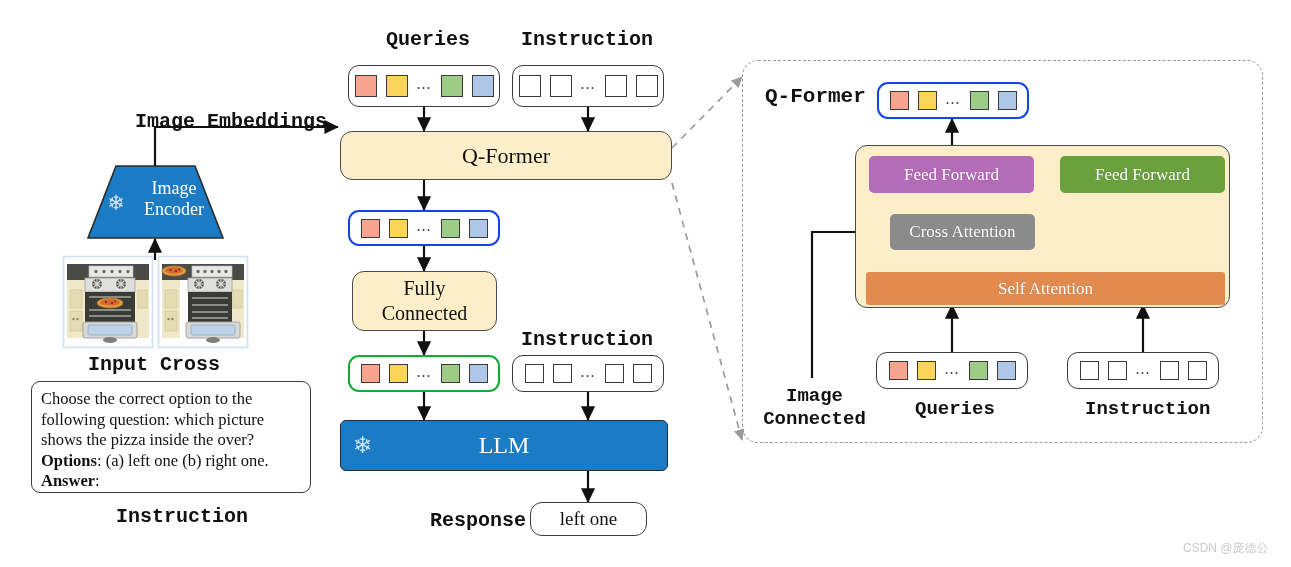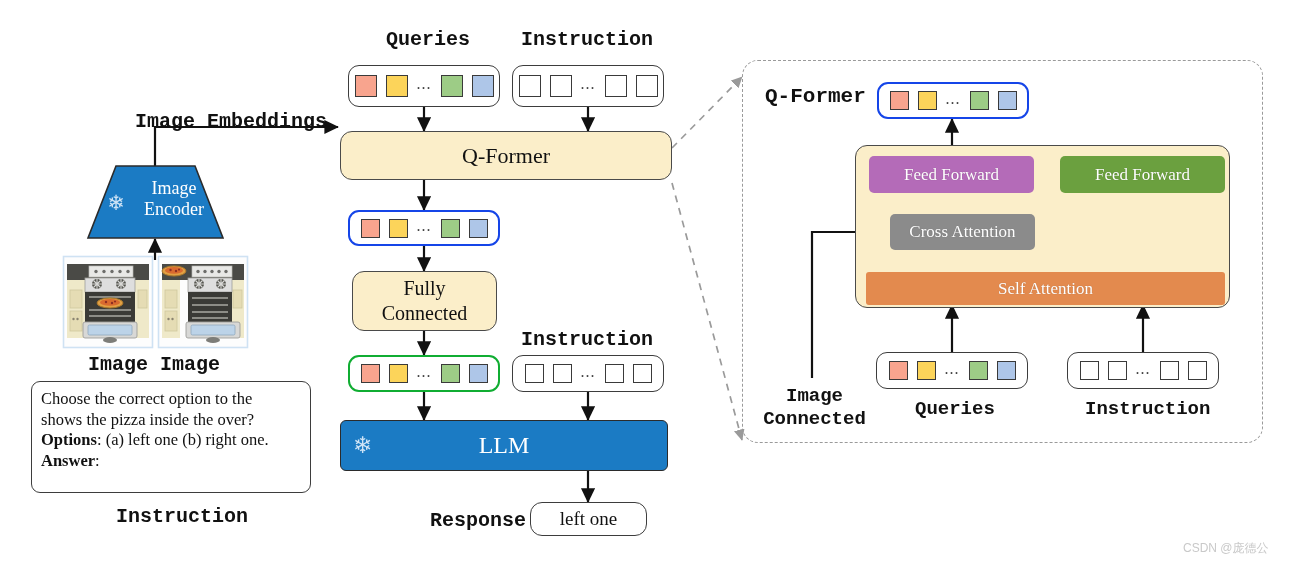--- a/index.html
+++ b/index.html
@@ -199,24 +199,25 @@
     <rect x="34" y="41" width="36" height="2" fill="#8c8c86"></rect>
     <rect x="34" y="48" width="36" height="2" fill="#8c8c86"></rect>
     <rect x="34" y="55" width="36" height="2" fill="#8c8c86"></rect>
     <rect x="34" y="61" width="36" height="2" fill="#8c8c86"></rect>
     <rect x="28" y="66" width="54" height="16" rx="2" fill="#d8d8d6" stroke="#9e9e9b" stroke-width="0.9"></rect>
     <rect x="33" y="69" width="44" height="10" rx="1.5" fill="#bcd3e8" stroke="#8fa8bd" stroke-width="0.8"></rect>
     <ellipse cx="55" cy="84" rx="7" ry="3" fill="#7d7d79"></ellipse>
   </svg>
 </div>
 
-<div class="abs lbl" style="left:88px;top:355px;font-size:20px;">Image Image</div>
+<div class="abs lbl" style="left:88px;top:355px;font-size:20px;">Input Cross</div>
 
 <div class="abs instrbox" style="left:31px;top:381px;width:280px;height:112px;">
   <div>Choose the correct option to the</div>
+  <div>following question: which picture</div>
   <div>shows the pizza inside the over?</div>
   <div>
     <b>Options</b><span>: (a) left one (b) right one.</span>
   </div>
   <div>
     <b>Answer</b><span>:</span>
   </div>
 </div>
 
 <div class="abs lbl" style="left:116px;top:507px;font-size:20px;">Instruction</div>

